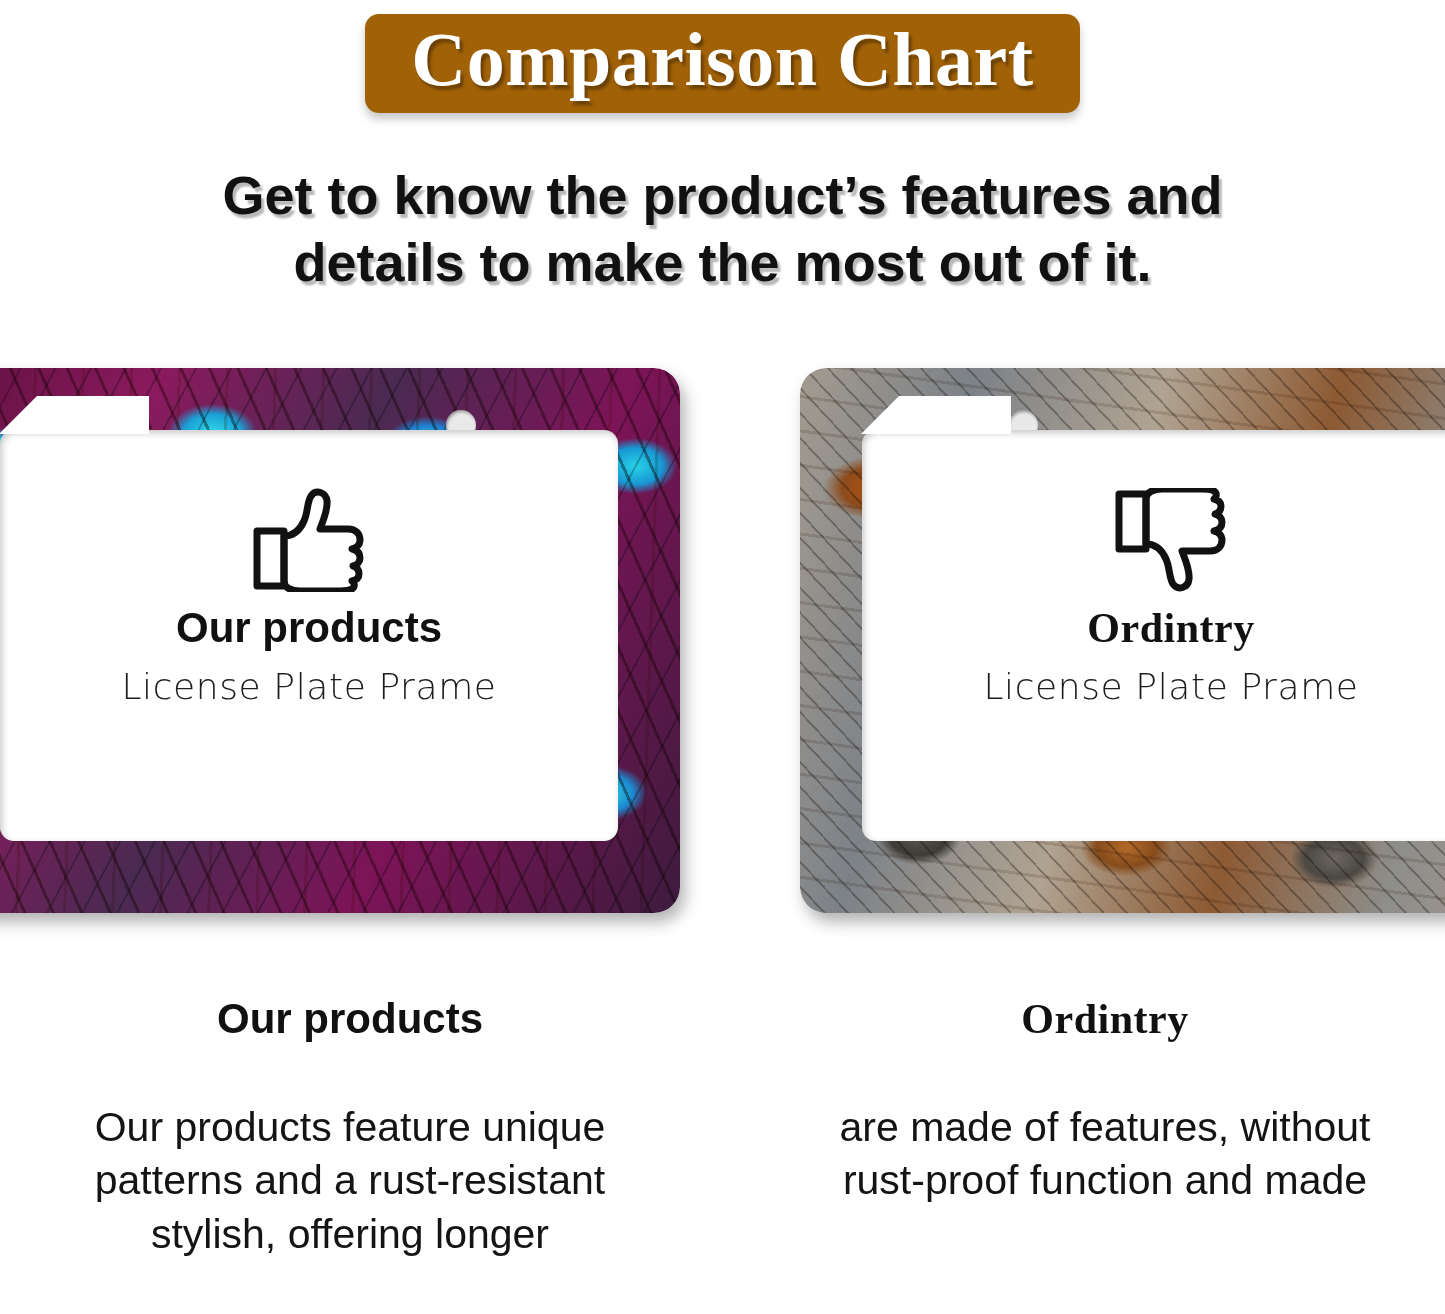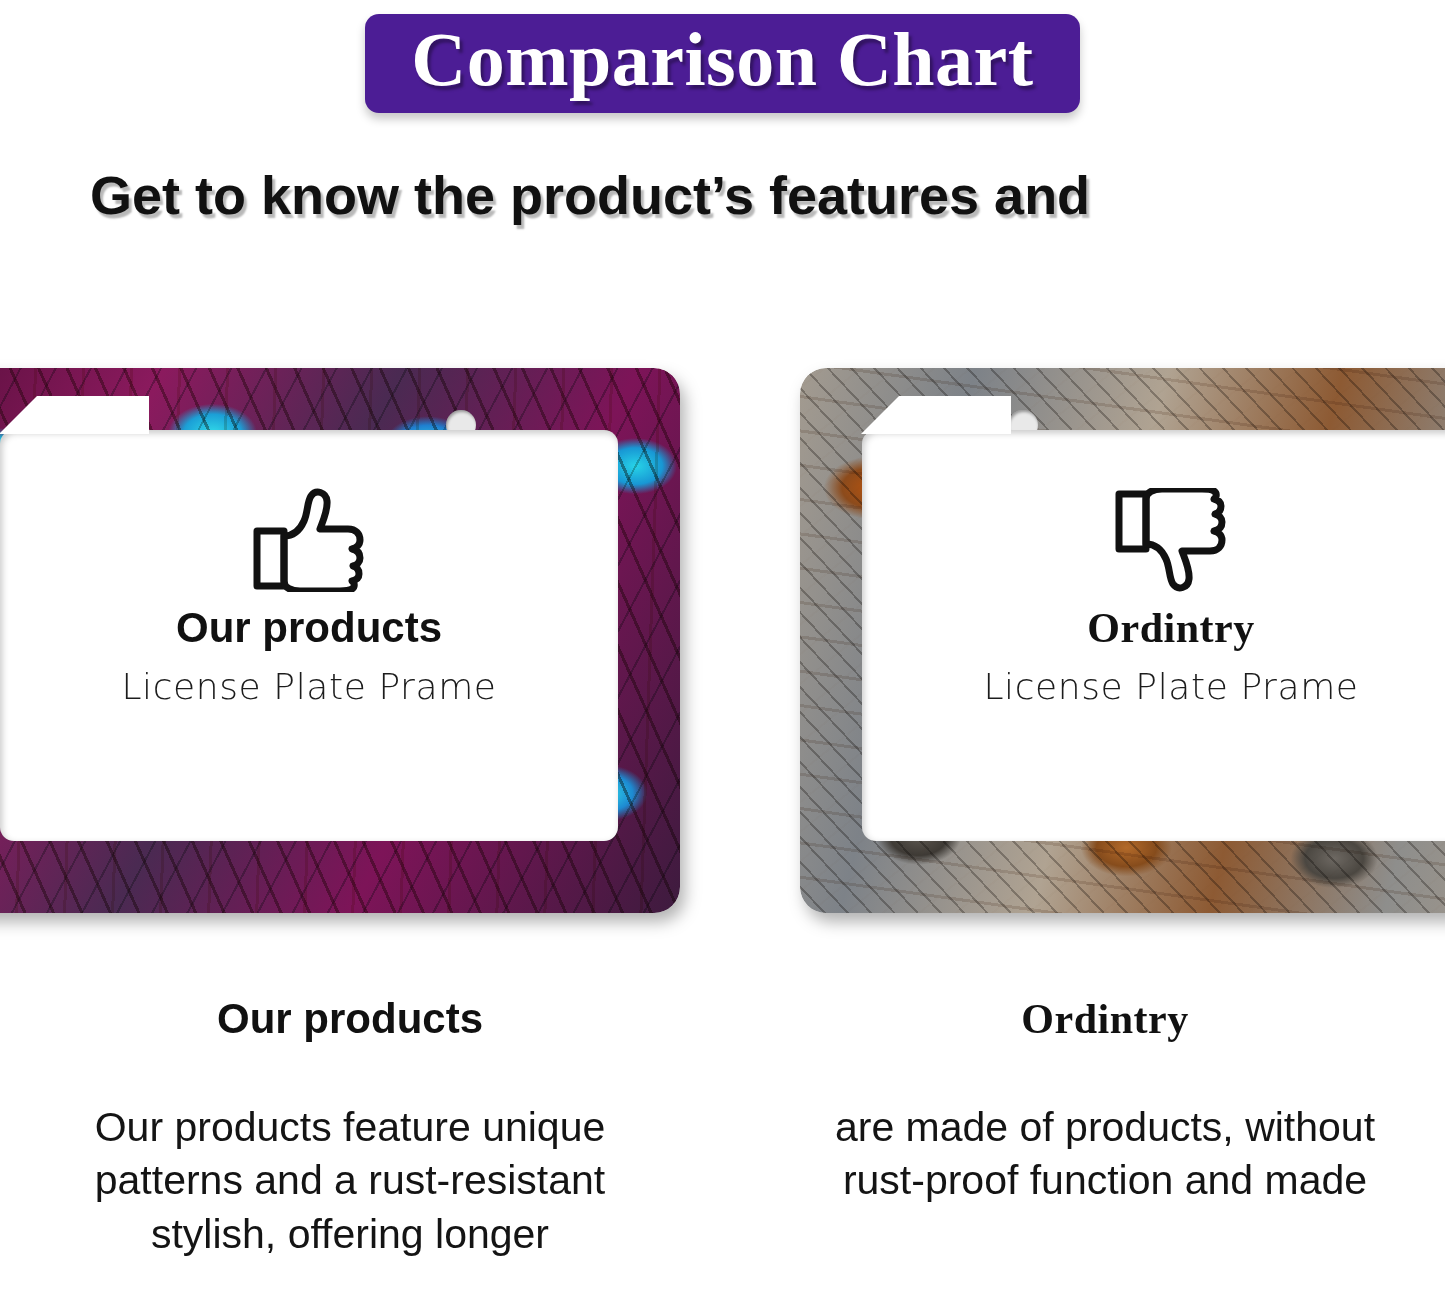--- a/index.html
+++ b/index.html
@@ -18,21 +18,21 @@
   
   .title-banner-wrap {
     position: absolute;
     left: 0;
     top: 14px;
     width: 1445px;
     text-align: center;
   }
   .title-banner {
     display: inline-block;
-    background: #4c1d95;
+    background: #a16207;
     border-radius: 14px;
     padding: 6px 46px 14px 46px;
     box-shadow: 0 6px 10px rgba(0,0,0,0.22);
   }
   .title-banner-text {
     font-family: "Liberation Serif", "DejaVu Serif", serif;
     font-weight: bold;
     font-size: 76px;
     line-height: 1.04;
     color: #ffffff;
@@ -40,20 +40,21 @@
     text-shadow: 3px 4px 3px rgba(0,0,0,0.35);
     white-space: nowrap;
   }
 
   
   .subtitle {
     position: absolute;
     left: 0;
     top: 162px;
     width: 1445px;
+    text-align: center;
     font-family: "Liberation Sans Narrow", "Liberation Sans", sans-serif;
     font-weight: bold;
     font-size: 54px;
     line-height: 1.24;
     color: #111111;
     text-shadow: 3px 4px 2px rgba(0,0,0,0.28);
     padding: 0 90px;
     box-sizing: border-box;
   }
   .subtitle .ln { display: block; }
@@ -251,20 +252,21 @@
 <body>
 
 <div class="title-banner-wrap">
   <div class="title-banner">
     <div class="title-banner-text">Comparison Chart</div>
   </div>
 </div>
 
 <div class="subtitle">
   <span class="ln">Get to know the product’s features and</span>
+  <span class="ln">details to make the most out of it.</span>
 </div>
 
 <div class="frames-row">
 
   <div class="plate plate-left">
     <div class="plate-texture tex-butterfly"></div>
     <div class="plate-hole"></div>
     <div class="plate-window">
       <div class="window-content">
         <svg class="thumb-icon" width="118" height="104" viewBox="0 0 118 104">
@@ -315,18 +317,18 @@
     <div class="bottom-body">
       <span class="ln">Our products feature unique</span>
       <span class="ln">patterns and a rust-resistant</span>
       <span class="ln">stylish, offering longer</span>
     </div>
   </div>
 
   <div class="bottom-col bottom-col-right">
     <div class="bottom-heading serif">Ordintry</div>
     <div class="bottom-body">
-      <span class="ln">are made of products, without</span>
+      <span class="ln">are made of features, without</span>
       <span class="ln">rust-proof function and made</span>
     </div>
   </div>
 
 </div>
 
 </body></html>

